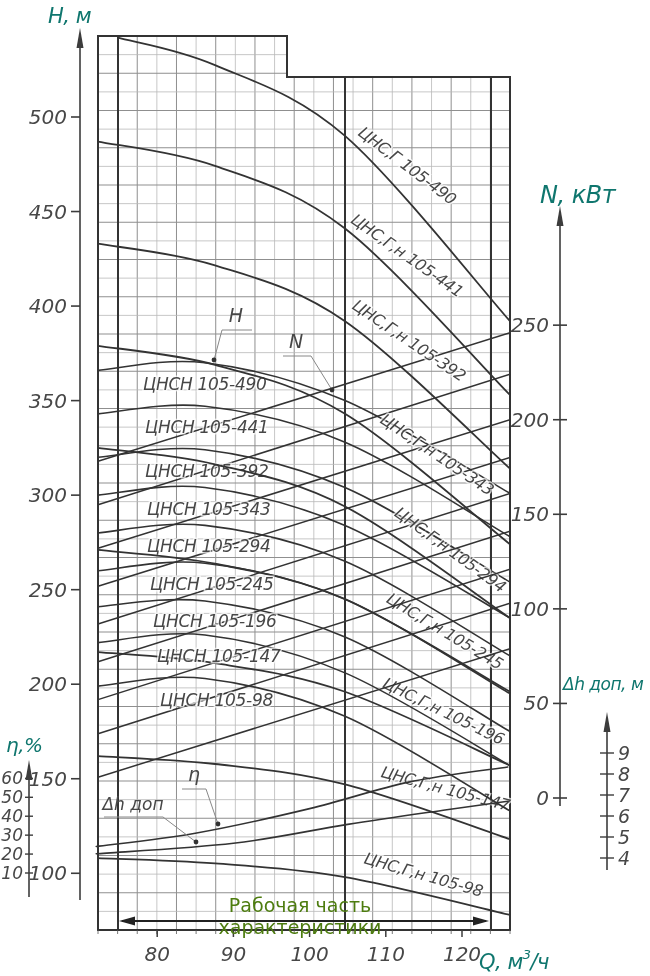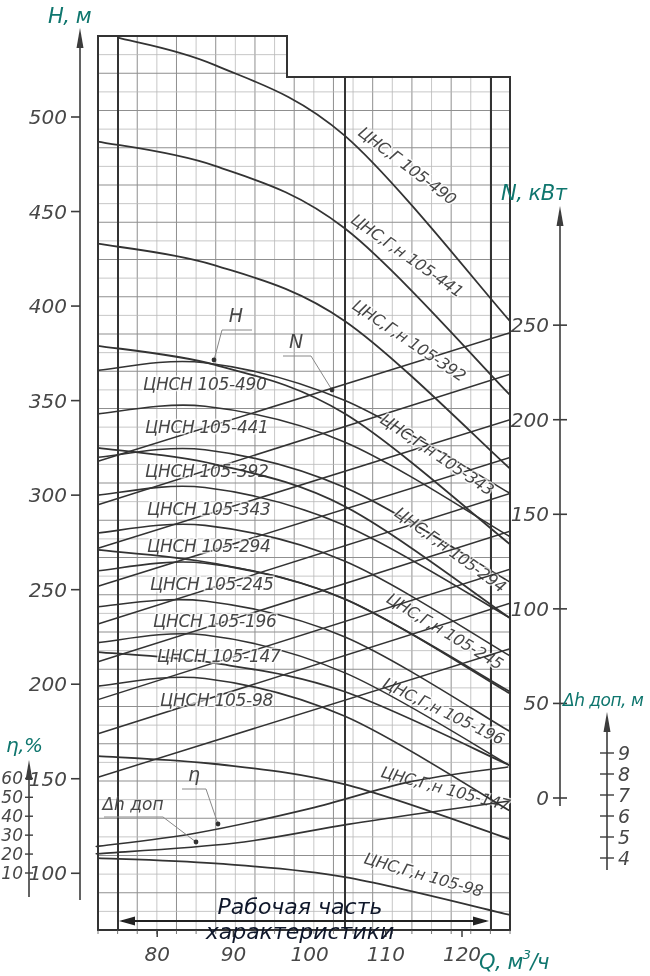--- a/index.html
+++ b/index.html
@@ -4,21 +4,21 @@
 <style>
   html,body{margin:0;padding:0;background:#fff;}
   .stage{position:relative;width:650px;height:976px;background:#ffffff;overflow:hidden;
          font-family:"DejaVu Sans",sans-serif;}
   .stage svg{position:absolute;left:0;top:0;}
   svg text{font-family:"DejaVu Sans",sans-serif;font-style:italic;fill:#474747;}
   .axis-title{position:absolute;font-style:italic;color:#0f766e;white-space:nowrap;
               letter-spacing:-0.5px;}
   .q-title sup{font-size:13px;position:relative;top:-2px;}
   .working-label{position:absolute;left:150px;top:894px;width:300px;text-align:center;
-                 font-style:italic;font-size:22px;color:#0f172a;letter-spacing:0px;}
+                 font-size:19px;color:#4d7c0f;letter-spacing:0px;}
 </style>
 </head>
 <body>
 
 <div class="stage">
 
   <svg id="plot" width="650" height="976" viewBox="0 0 650 976">
       <defs>
         <clipPath id="clip">
           <path d="M98,36 H287 V77 H510 V930 H98 Z"></path>
@@ -262,20 +262,20 @@
         <line x1="122" y1="921" x2="486" y2="921" stroke="#222" stroke-width="1.8"></line>
         <path d="M119,921 L135,916.5 L135,925.5 Z" fill="#222"></path>
         <path d="M489,921 L473,916.5 L473,925.5 Z" fill="#222"></path>
       </g>
     </svg>
 
   <div class="axis-title" style="left:48px;top:4px;font-size:21px;">H, м</div>
 
   <div class="axis-title" style="left:6px;top:733px;font-size:20px;">η,%</div>
 
-  <div class="axis-title" style="left:501px;top:181px;font-size:21px;">N, кВт</div>
-
-  <div class="axis-title" style="left:563px;top:690px;font-size:17px;">Δh доп, м</div>
+  <div class="axis-title" style="left:540px;top:181px;font-size:24px;">N, кВт</div>
+
+  <div class="axis-title" style="left:563px;top:674px;font-size:17px;">Δh доп, м</div>
 
   <div class="axis-title q-title" style="left:479px;top:938px;font-size:21px;margin-top:11px;"><span>Q, м</span><sup>3</sup><span>/ч</span></div>
 
   <div class="working-label">Рабочая часть характеристики</div>
 </div>
 
 </body></html>

